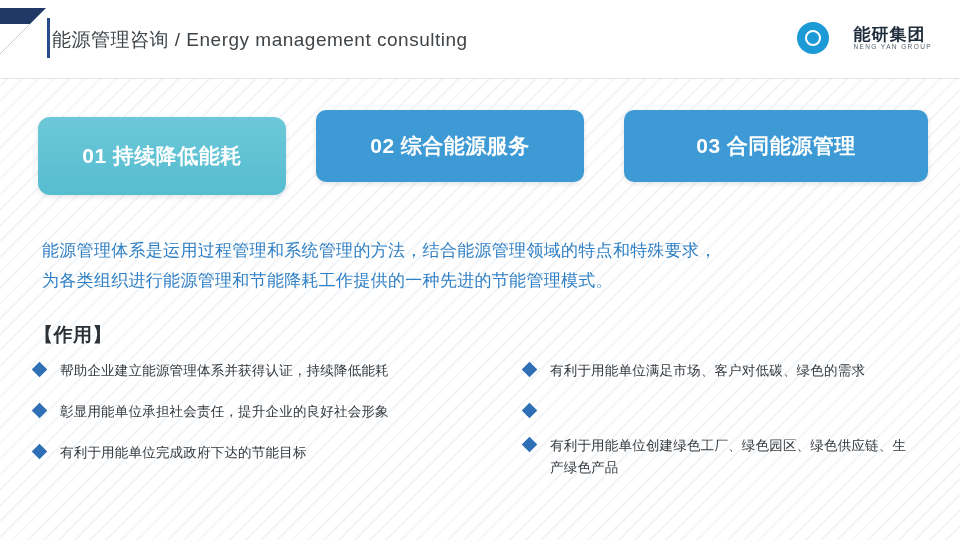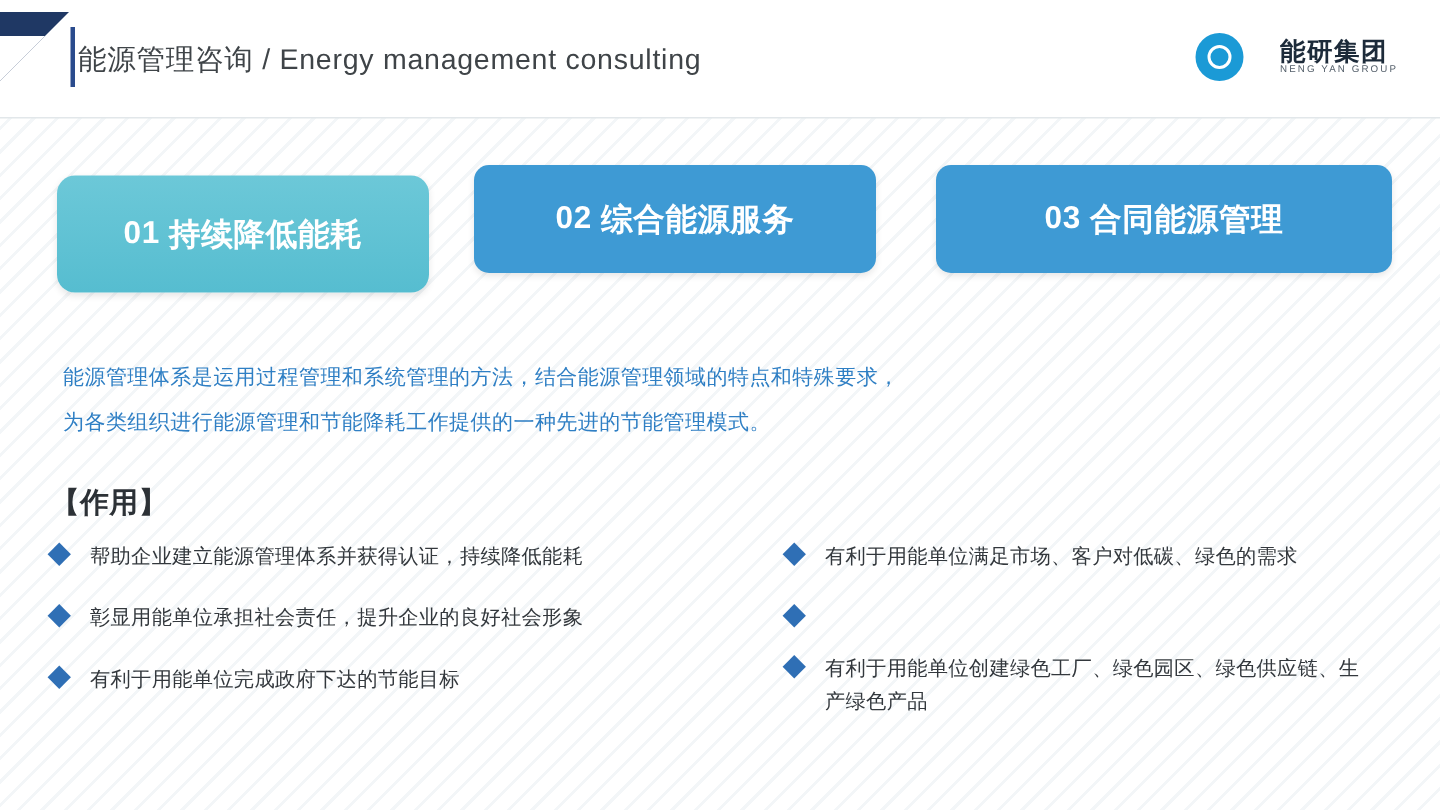--- a/index.html
+++ b/index.html
@@ -176,21 +176,21 @@
   .tab-num {
     margin-right: 6px;
   }
 
   
   .intro {
     position: absolute;
     left: 42px;
     top: 236px;
     width: 880px;
-    font-size: 14px;
+    font-size: 17px;
     color: #2f7fc4;
     line-height: 30px;
     letter-spacing: 0.3px;
   }
 
   
   .section-title {
     position: absolute;
     left: 34px;
     top: 322px;

